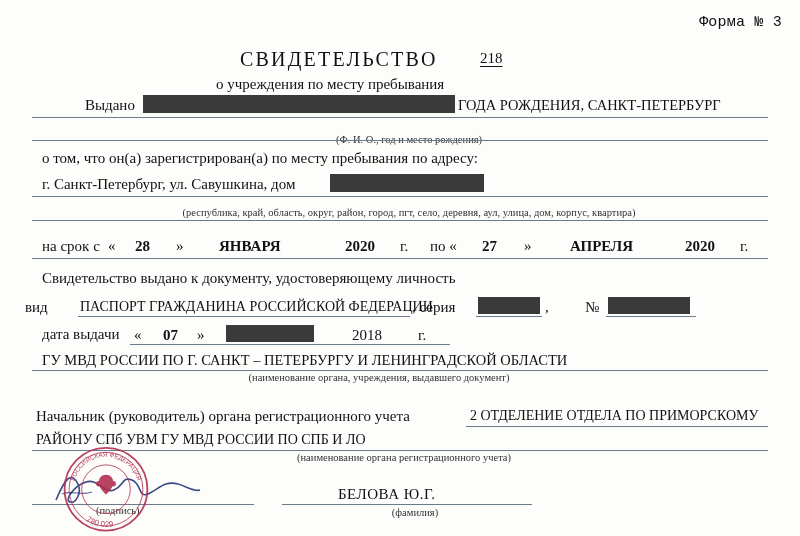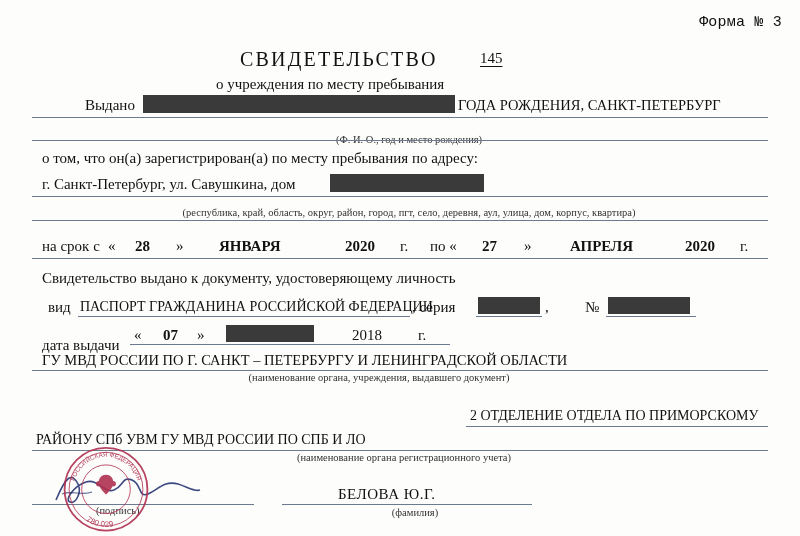--- a/index.html
+++ b/index.html
@@ -103,21 +103,21 @@
   }
 </style>
 </head>
 <body>
 
 <div class="page">
 
   <div class="form-no">Форма № 3</div>
 
   <div class="title">СВИДЕТЕЛЬСТВО</div>
-  <div class="cert-number">145</div>
+  <div class="cert-number">218</div>
   <div class="subtitle">о учреждения по месту пребывания</div>
 
   <div class="t" style="left:85px; top:97px;">Выдано</div>
   <div class="redact" style="left:143px; top:95px; width:312px; height:18px;"></div>
   <div class="t" style="left:458px; top:97px; font-size:14.5px;">ГОДА РОЖДЕНИЯ, САНКТ-ПЕТЕРБУРГ</div>
   <div class="line" style="left:32px; top:117px; width:736px;"></div>
   <div class="t small center" style="left:0; top:134px; width:800px;">(Ф. И. О., год и место рождения)</div>
   <div class="line" style="left:32px; top:140px; width:736px;"></div>
 
   <div class="t" style="left:42px; top:150px;">о том, что он(а) зарегистрирован(а) по месту пребывания по адресу:</div>
@@ -138,44 +138,45 @@
   <div class="t" style="left:430px; top:238px;">по «</div>
   <div class="t" style="left:482px; top:238px; font-weight:bold;">27</div>
   <div class="t" style="left:524px; top:238px;">»</div>
   <div class="t" style="left:570px; top:238px; font-weight:bold;">АПРЕЛЯ</div>
   <div class="t" style="left:685px; top:238px; font-weight:bold;">2020</div>
   <div class="t" style="left:740px; top:238px;">г.</div>
   <div class="line" style="left:32px; top:258px; width:736px;"></div>
 
   <div class="t" style="left:42px; top:270px;">Свидетельство выдано к документу, удостоверяющему личность</div>
 
-  <div class="t" style="left:48px; top:299px;">вид</div>
+  <div class="t" style="left:25px; top:299px;">вид</div>
   <div class="t" style="left:80px; top:299px; font-size:14px;">ПАСПОРТ ГРАЖДАНИНА РОССИЙСКОЙ ФЕДЕРАЦИИ</div>
   <div class="t" style="left:412px; top:299px;">, серия</div>
   <div class="redact" style="left:478px; top:297px; width:62px; height:17px;"></div>
   <div class="t" style="left:545px; top:299px;">,</div>
   <div class="t" style="left:585px; top:299px;">№</div>
   <div class="redact" style="left:608px; top:297px; width:82px; height:17px;"></div>
   <div class="line" style="left:78px; top:316px; width:332px;"></div>
   <div class="line" style="left:476px; top:316px; width:66px;"></div>
   <div class="line" style="left:606px; top:316px; width:90px;"></div>
 
-  <div class="t" style="left:42px; top:337px;">дата выдачи</div>
+  <div class="t" style="left:42px; top:326px;">дата выдачи</div>
   <div class="t" style="left:134px; top:327px;">«</div>
   <div class="t" style="left:163px; top:327px; font-weight:bold;">07</div>
   <div class="t" style="left:197px; top:327px;">»</div>
   <div class="redact" style="left:226px; top:325px; width:88px; height:17px;"></div>
   <div class="t" style="left:352px; top:327px;">2018</div>
   <div class="t" style="left:418px; top:327px;">г.</div>
   <div class="line" style="left:130px; top:344px; width:320px;"></div>
 
   <div class="t" style="left:42px; top:352px; font-size:14.5px;">ГУ  МВД  РОССИИ  ПО  Г. САНКТ – ПЕТЕРБУРГУ  И  ЛЕНИНГРАДСКОЙ ОБЛАСТИ</div>
   <div class="line" style="left:32px; top:370px; width:736px;"></div>
   <div class="t small center" style="left:0; top:372px; width:740px;">(наименование органа, учреждения, выдавшего документ)</div>
 
+  <div class="t" style="left:36px; top:408px;">Начальник (руководитель) органа регистрационного учета</div>
   <div class="t" style="left:470px; top:408px; font-size:14px;">2 ОТДЕЛЕНИЕ ОТДЕЛА  ПО ПРИМОРСКОМУ</div>
   <div class="line" style="left:466px; top:426px; width:302px;"></div>
 
   <div class="t" style="left:36px; top:432px; font-size:14px;">РАЙОНУ  СПб УВМ  ГУ  МВД  РОССИИ  ПО СПБ  И  ЛО</div>
   <div class="line" style="left:32px; top:450px; width:736px;"></div>
   <div class="t small center" style="left:0; top:452px; width:790px;">(наименование органа регистрационного учета)</div>
 
   <div class="signature">
     <svg width="150" height="40" viewBox="0 0 150 40">
       <path d="M4,30 C14,6 20,2 26,14 C30,22 24,34 18,32 C12,30 22,16 34,12 C46,8 52,24 62,20 C72,16 70,6 80,10 C90,14 86,28 96,24 C106,20 112,10 126,14 C136,17 142,22 148,20" fill="none" stroke="#1b2a6b" stroke-width="1.6" opacity="0.85"></path>

